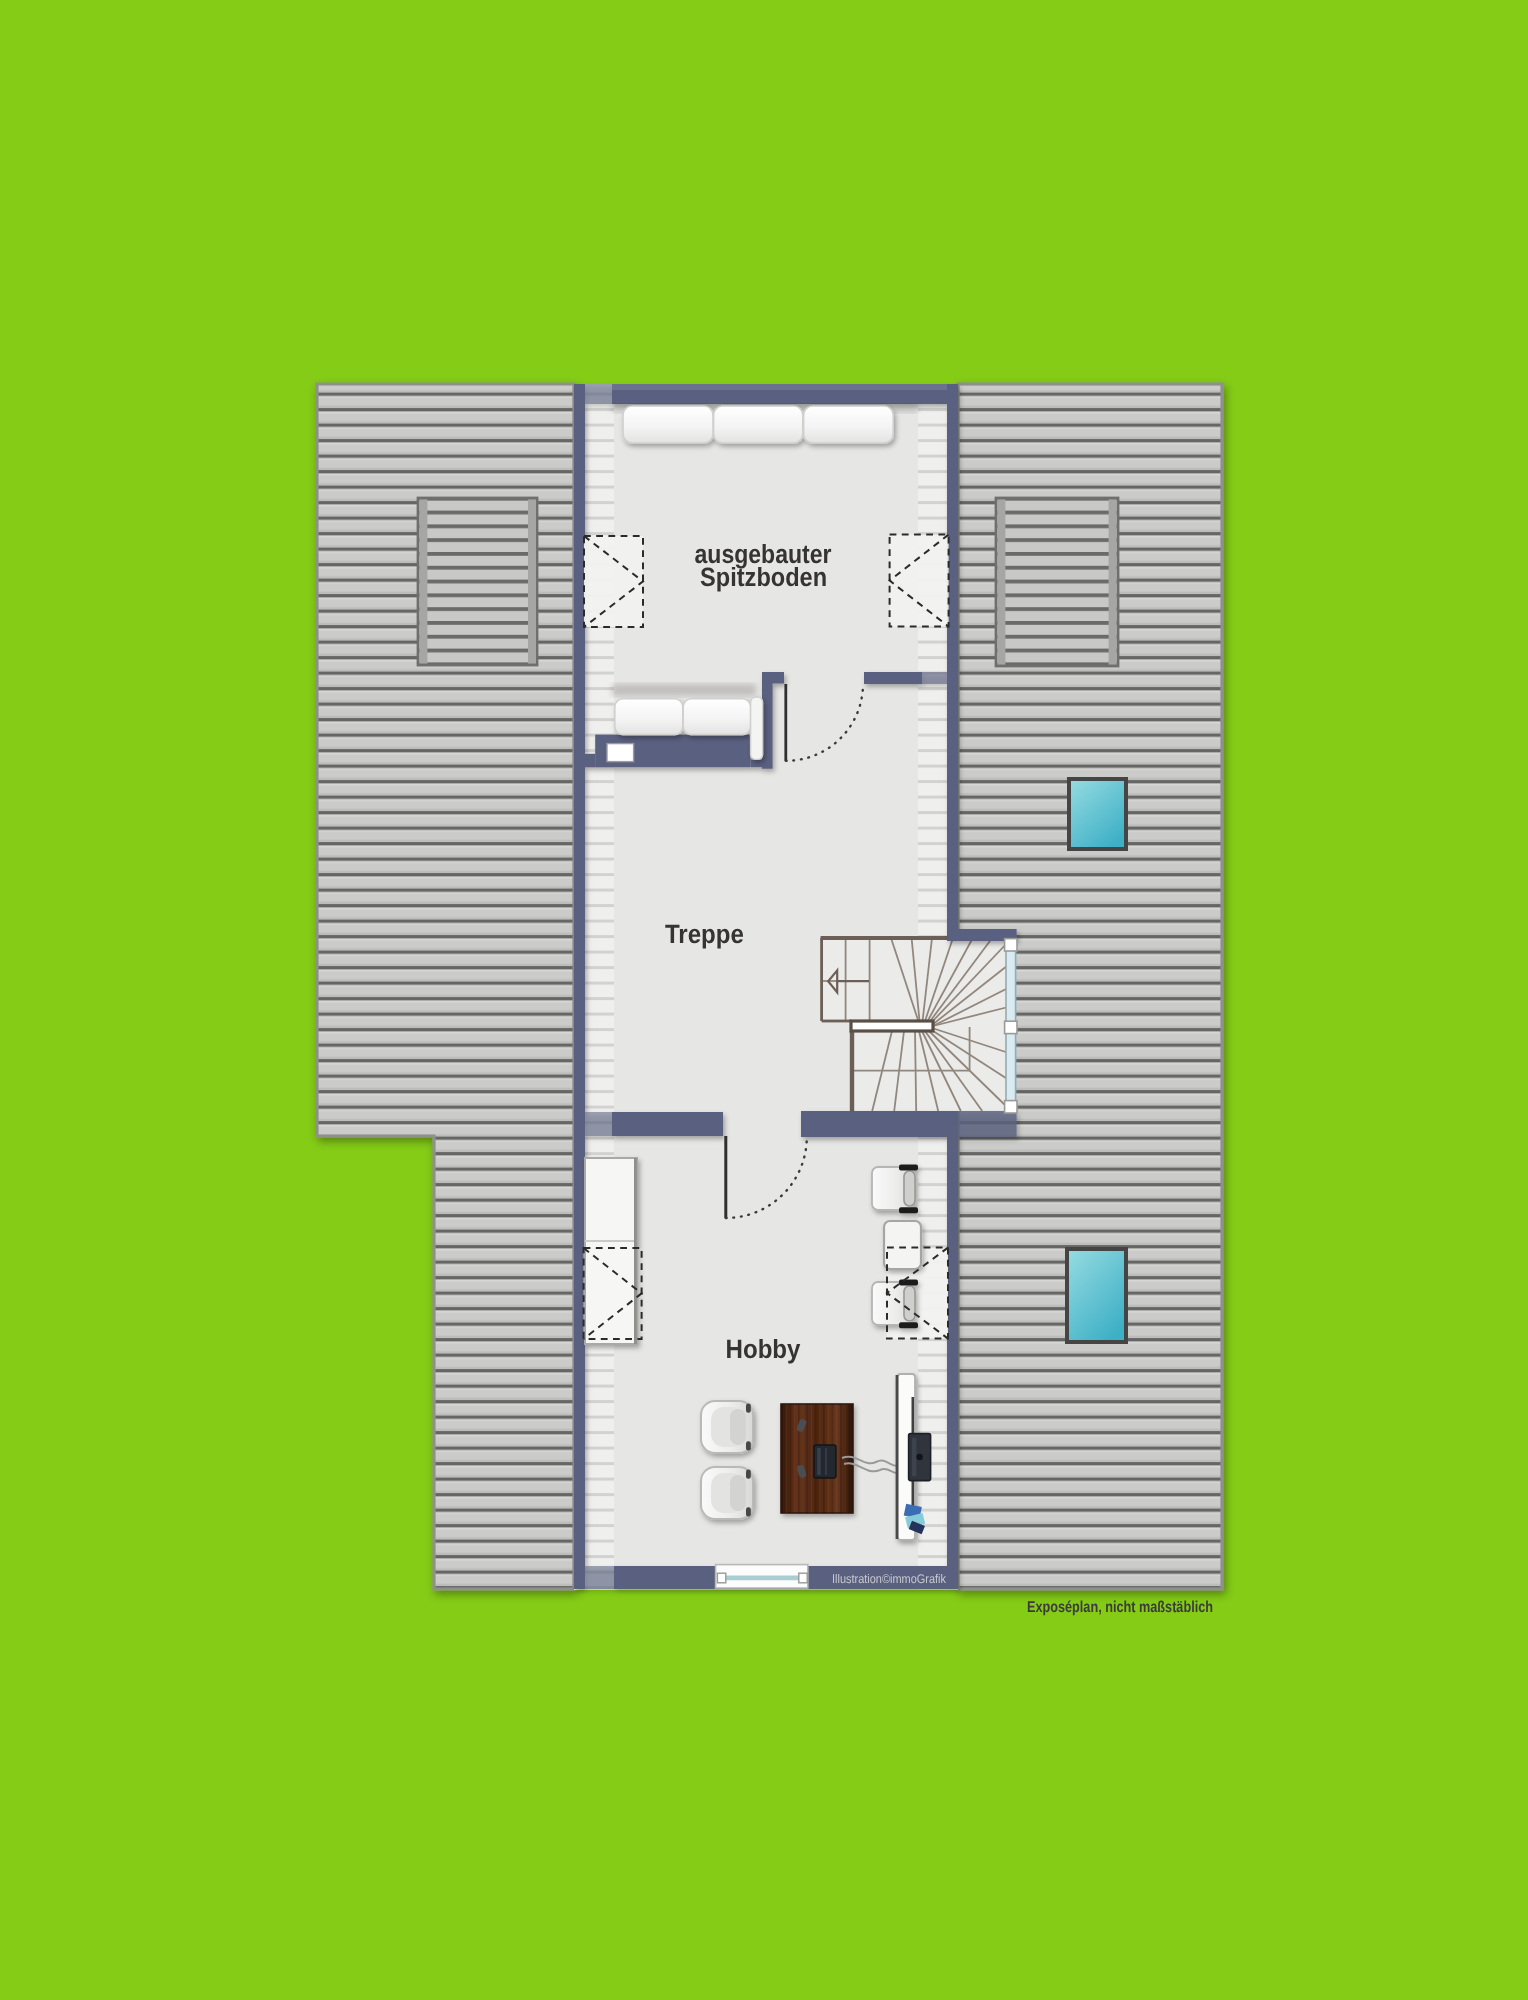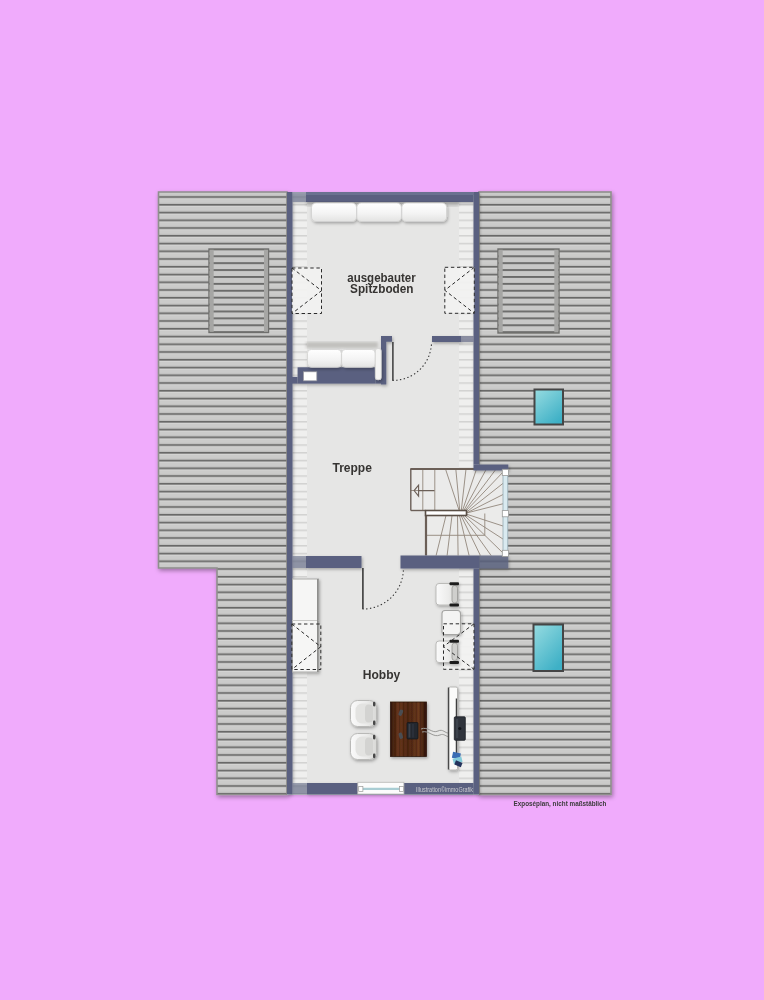--- a/index.html
+++ b/index.html
@@ -1,16 +1,16 @@
 <!DOCTYPE html>
 <html><head>
 <meta charset="utf-8">
 <style>
 html,body{margin:0;padding:0;background:#ffffff;}
-#page{width:764px;height:1000px;position:relative;background:#f0abfc;overflow:hidden;
+#page{width:764px;height:1000px;position:relative;background:#84cc16;overflow:hidden;
 font-family:"Liberation Sans", sans-serif;}
 </style>
 </head>
 <body>
 <div id="page">
 <svg width="764" height="1000" viewBox="0 0 764 1000">
 <defs>
   <pattern id="pRoof" width="8" height="7.75" patternUnits="userSpaceOnUse" patternTransform="translate(0,196.3)">
     <rect width="8" height="7.75" fill="#cbcbca"></rect>
     <rect width="8" height="1.8" fill="#666665"></rect>

